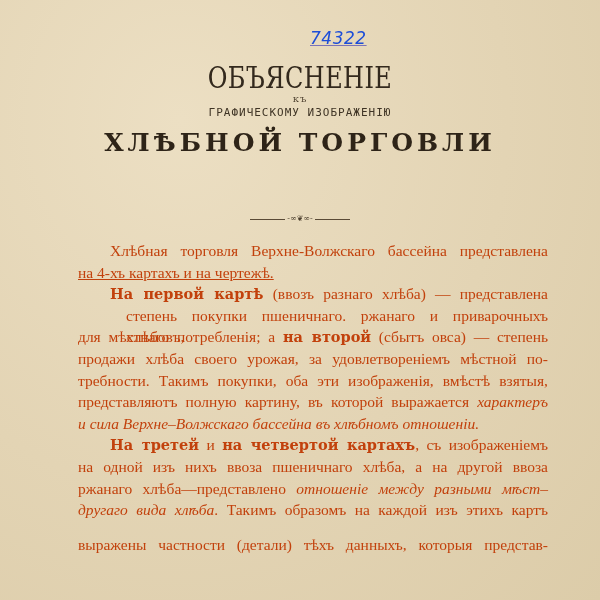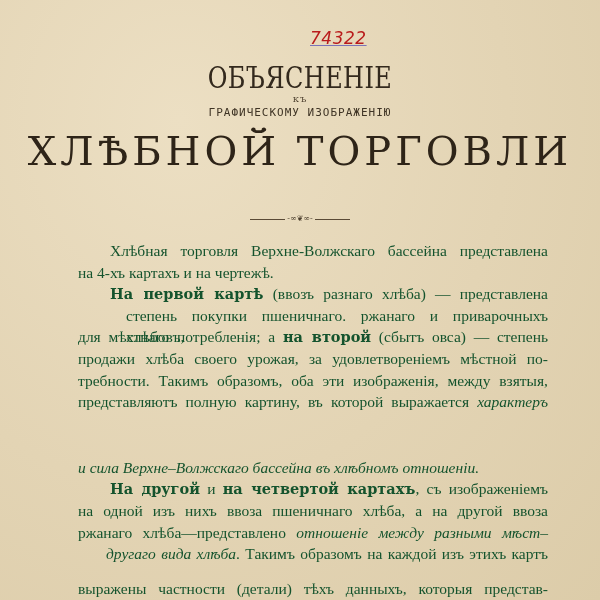--- a/index.html
+++ b/index.html
@@ -8,57 +8,57 @@
     background: #e5d7b9;
     background-image: radial-gradient(ellipse at 30% 20%, #ecdfc3 0%, #e3d4b4 55%, #dccca9 100%);
     color: #3a2f22;
     font-family: "DejaVu Serif", serif;
     position: relative;
   }
   .page { position: absolute; left: 0; top: 0; width: 600px; height: 600px; }
   .inv {
     position: absolute; left: 310px; top: 28px;
     font-family: "DejaVu Sans", sans-serif; font-size: 17px; font-style: italic;
-    color: #b91c1c; letter-spacing: 0.5px;
+    color: #1d4ed8; letter-spacing: 0.5px;
     text-decoration: underline; text-decoration-color: #7a72b8;
   }
   .title {
     position: absolute; left: 0; width: 600px; top: 60px; text-align: center;
     font-family: "DejaVu Serif", serif; font-size: 30px; letter-spacing: 0.5px;
     color: #33291d; transform: scaleX(0.8);
   }
   .ku {
     position: absolute; left: 0; width: 600px; top: 95px; text-align: center;
     font-size: 8px; letter-spacing: 1px; color: #4a3d2c;
   }
   .subtitle {
     position: absolute; left: 0; width: 600px; top: 106px; text-align: center;
     font-family: "DejaVu Sans Mono", monospace; font-size: 11px; letter-spacing: 1px;
     color: #3f3425;
   }
   .main-title {
     position: absolute; left: 0; width: 600px; top: 128px; text-align: center;
-    font-family: "DejaVu Serif", serif; font-weight: normal; font-size: 40px;
+    font-family: "DejaVu Serif", serif; font-weight: bold; font-size: 25px;
     letter-spacing: 4px; color: #2e2418;
   }
   .basin {
     position: absolute; left: 0; width: 600px; top: 177px; text-align: center;
     font-family: "DejaVu Sans Mono", monospace; font-weight: bold; font-size: 12px;
     letter-spacing: 1.5px; color: #33291d;
   }
   .ornament {
     position: absolute; left: 250px; top: 214px; width: 100px; height: 10px;
     display: flex; align-items: center;
   }
   .ornament .line { flex: 1; height: 1px; background: #5a4a36; }
   .ornament .knot { font-size: 8px; color: #4a3d2c; padding: 0 2px; line-height: 8px; }
   .body-text {
     position: absolute; left: 78px; top: 240px; width: 470px;
     font-family: "Liberation Serif", serif; font-size: 15.5px; line-height: 21.6px;
-    color: #14532d; text-align: justify;
+    color: #c2410c; text-align: justify;
   }
   .line-row { white-space: nowrap; height: 21.6px; display: flex; justify-content: space-between; }
   .line-row.last { justify-content: flex-start; }
   .indent { padding-left: 32px; }
   .b { font-weight: bold; font-family: "DejaVu Serif", serif; font-size: 14.5px; }
   .i { font-style: italic; }
 </style>
 </head>
 <body>
 
@@ -72,52 +72,52 @@
     <span class="line"></span>
     <span class="knot">-∞❦∞-</span>
     <span class="line"></span>
   </div>
 
   <div class="body-text" id="body">
       <div class="line-row indent">
         <span style="display: block; width: 100%; text-align: justify; text-align-last: justify; white-space: normal;"><span class="">Хлѣбная торговля Верхне-Волжскаго бассейна представлена</span></span>
       </div>
       <div class="line-row last" style="justify-content: flex-start;">
-        <span style="display: block; width: 100%; text-align: left; text-align-last: left; white-space: normal;"><span class="">на 4-хъ картахъ и на чертежѣ.</span></span>
+        <span style="display: block; width: 100%; text-align: left; text-align-last: left; white-space: normal; text-decoration: underline;"><span class="">на 4-хъ картахъ и на чертежѣ.</span></span>
       </div>
       <div class="line-row indent">
         <span style="display: block; width: 100%; text-align: justify; text-align-last: justify; white-space: normal;"><span class="b">На первой картѣ</span><span class=""> (ввозъ разнаго хлѣба) — представлена</span></span>
       </div>
       <div class="line-row">
         <span style="display: block; width: 100%; text-align: justify; text-align-last: justify; white-space: normal; margin-left: 48px;"><span class="">степень покупки пшеничнаго. ржанаго и приварочныхъ хлѣбовъ,</span></span>
       </div>
       <div class="line-row">
         <span style="display: block; width: 100%; text-align: justify; text-align-last: justify; white-space: normal;"><span class="">для мѣстнаго потребленія; а </span><span class="b">на второй</span><span class=""> (сбытъ овса) — степень</span></span>
       </div>
       <div class="line-row">
         <span style="display: block; width: 100%; text-align: justify; text-align-last: justify; white-space: normal;"><span class="">продажи хлѣба своего урожая, за удовлетвореніемъ мѣстной по-</span></span>
       </div>
       <div class="line-row">
-        <span style="display: block; width: 100%; text-align: justify; text-align-last: justify; white-space: normal;"><span class="">требности. Такимъ образомъ, оба эти изображенія, между взятыя,</span></span>
+        <span style="display: block; width: 100%; text-align: justify; text-align-last: justify; white-space: normal;"><span class="">требности. Такимъ покупки, оба эти изображенія, вмѣстѣ взятыя,</span></span>
       </div>
       <div class="line-row">
         <span style="display: block; width: 100%; text-align: justify; text-align-last: justify; white-space: normal;"><span class="">представляютъ полную картину, въ которой выражается </span><span class="i">характеръ</span></span>
       </div>
-      <div class="line-row last" style="justify-content: flex-start; margin-top: 44px;">
+      <div class="line-row last" style="justify-content: flex-start;">
         <span style="display: block; width: 100%; text-align: left; text-align-last: left; white-space: normal;"><span class="i">и сила Верхне–Волжскаго бассейна въ хлѣбномъ отношеніи.</span></span>
       </div>
       <div class="line-row indent">
-        <span style="display: block; width: 100%; text-align: justify; text-align-last: justify; white-space: normal;"><span class="b">На другой</span><span class=""> и </span><span class="b">на четвертой картахъ</span><span class="">, съ изображеніемъ</span></span>
+        <span style="display: block; width: 100%; text-align: justify; text-align-last: justify; white-space: normal;"><span class="b">На третей</span><span class=""> и </span><span class="b">на четвертой картахъ</span><span class="">, съ изображеніемъ</span></span>
       </div>
       <div class="line-row">
         <span style="display: block; width: 100%; text-align: justify; text-align-last: justify; white-space: normal;"><span class="">на одной изъ нихъ ввоза пшеничнаго хлѣба, а на другой ввоза</span></span>
       </div>
       <div class="line-row">
         <span style="display: block; width: 100%; text-align: justify; text-align-last: justify; white-space: normal;"><span class="">ржанаго хлѣба—представлено </span><span class="i">отношеніе между разными мѣст–</span></span>
       </div>
       <div class="line-row">
-        <span style="display: block; width: 100%; text-align: justify; text-align-last: justify; white-space: normal; margin-left: 28px;"><span class="i">другаго вида хлѣба</span><span class="">. Такимъ образомъ на каждой изъ этихъ картъ</span></span>
+        <span style="display: block; width: 100%; text-align: justify; text-align-last: justify; white-space: normal;"><span class="i">другаго вида хлѣба</span><span class="">. Такимъ образомъ на каждой изъ этихъ картъ</span></span>
       </div>
       <div class="line-row">
         <span style="display: block; width: 100%; text-align: justify; text-align-last: justify; white-space: normal; margin-top: 13px;"><span class="">выражены частности (детали) тѣхъ данныхъ, которыя представ-</span></span>
       </div>
     </div>
 </div>
 
 </body></html>

